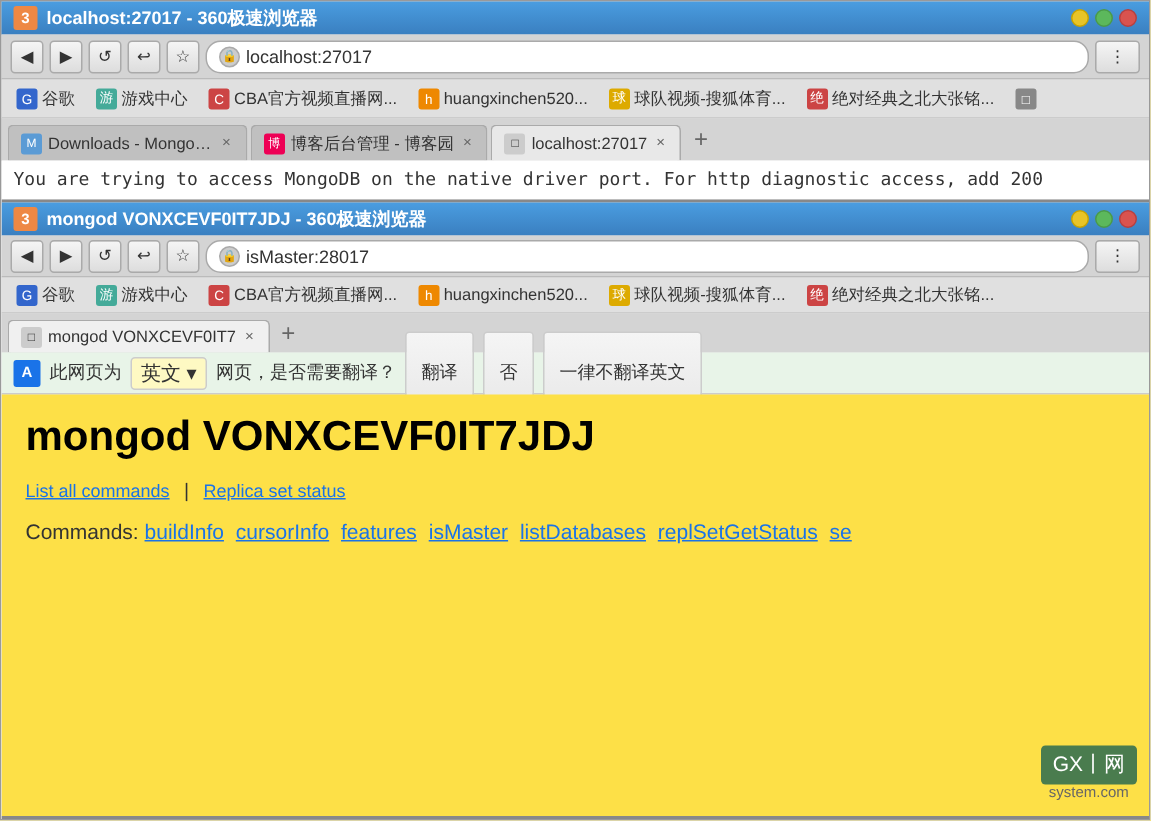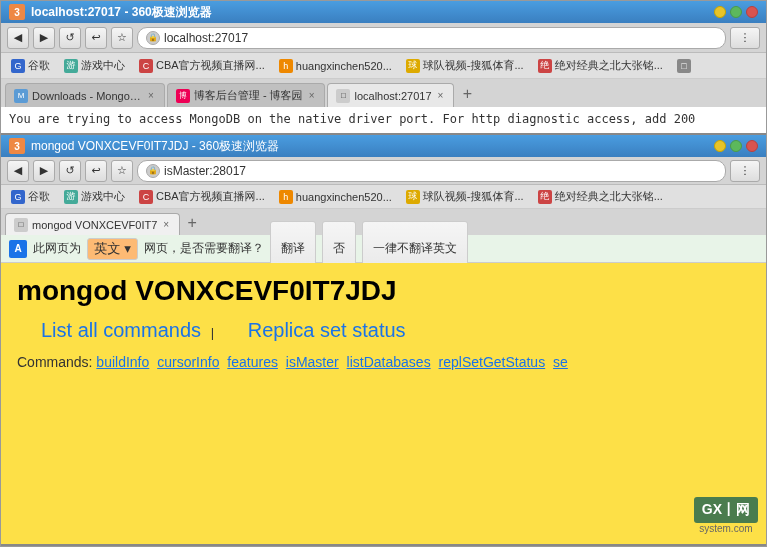--- a/index.html
+++ b/index.html
@@ -42,54 +42,54 @@
     
     .content-area-outer { flex: 1; background: white; padding: 4px 8px; overflow: hidden; position: relative; }
     .info-message { font-family: monospace; font-size: 12px; color: #333; line-height: 1.4; }
 
     
     .inner-browser { position: absolute; top: 26px; left: 0; right: 0; bottom: 0; background: #e8e8e8; border: 2px solid #888; border-left: none; border-right: none; display: flex; flex-direction: column; }
 
     
     .title-bar-inner { background: linear-gradient(to bottom, #4a9de0, #3a7fc0); height: 22px; display: flex; align-items: center; padding: 0 8px; gap: 6px; }
     .title-bar-inner .favicon-inner { width: 16px; height: 16px; background: #e84; border-radius: 2px; display: flex; align-items: center; justify-content: center; color: white; font-size: 10px; font-weight: bold; }
-    .title-bar-inner .title-text-inner { color: white; font-size: 12px; font-weight: normal; flex: 1; }
+    .title-bar-inner .title-text-inner { color: white; font-size: 12px; font-weight: bold; flex: 1; }
 
     
     .nav-bar-inner { background: #d4d4d4; height: 28px; display: flex; align-items: center; padding: 0 6px; gap: 4px; border-bottom: 1px solid #bbb; }
     .address-bar-inner { flex: 1; height: 22px; background: white; border: 1px solid #aaa; border-radius: 10px; display: flex; align-items: center; padding: 0 8px; gap: 4px; }
 
     
     .bookmarks-bar-inner { background: #e0e0e0; height: 24px; display: flex; align-items: center; padding: 0 4px; gap: 2px; border-bottom: 1px solid #ccc; overflow: hidden; }
 
     
     .tabs-bar-inner { background: #d4d4d4; height: 26px; display: flex; align-items: flex-end; padding: 0 4px; gap: 2px; }
     .tab-inner { height: 22px; background: #c0c0c0; border: 1px solid #aaa; border-bottom: none; border-radius: 4px 4px 0 0; display: flex; align-items: center; padding: 0 8px; gap: 4px; cursor: pointer; font-size: 11px; color: #333; max-width: 180px; }
     .tab-inner.active { background: #f0f0f0; }
 
     
     .translate-bar { background: #e8f4e8; border-bottom: 1px solid #ccc; height: 28px; display: flex; align-items: center; padding: 0 8px; gap: 6px; font-size: 12px; }
     .translate-icon { width: 18px; height: 18px; background: #1a73e8; border-radius: 2px; display: flex; align-items: center; justify-content: center; color: white; font-size: 10px; font-weight: bold; }
     .translate-text { color: #333; }
-    .translate-lang { background: #fdba74; border: 1px solid #ccc; border-radius: 3px; padding: 1px 6px; color: #333; cursor: pointer; }
+    .translate-lang { background: #fef9c3; border: 1px solid #ccc; border-radius: 3px; padding: 1px 6px; color: #333; cursor: pointer; }
     .translate-btn { background: linear-gradient(to bottom, #f5f5f5, #e8e8e8); border: 1px solid #ccc; border-radius: 3px; padding: 18px 10px; cursor: pointer; color: #333; font-size: 12px; }
 
     
     .inner-content { flex: 1; background: #fde047; padding: 12px 16px; overflow: hidden; }
     .page-title { font-size: 28px; font-weight: bold; color: #000; margin-bottom: 12px; }
     .link-row { margin-bottom: 12px; }
-    .link-row a { color: #1a73e8; font-size: 20px; cursor: pointer; margin-left: 24px; }
+    .link-row a { color: #1a73e8; text-decoration: underline; font-size: 12px; cursor: pointer; }
     .separator { color: #333; margin: 0 6px; }
     .commands-row { font-size: 14px; color: #333; margin-bottom: 16px; }
     .commands-row a { color: #1a73e8; text-decoration: underline; cursor: pointer; margin-right: 4px; }
     .info-section { font-family: monospace; font-size: 12px; color: #333; line-height: 1.6; }
 
     
     .watermark { position: absolute; bottom: 10px; right: 8px; display: flex; align-items: center; gap: 4px; }
-    .watermark-box { background: #4a7c4e; color: white; padding: 4px 8px; font-size: 14px; font-weight: bold; border-radius: 3px; }
+    .watermark-box { background: #4a7c4e; color: white; padding: 4px 8px; font-size: 14px; font-weight: normal; border-radius: 3px; }
     .watermark-url { color: #666; font-size: 10px; }
   </style>
 </head>
 <body>
 
 <div class="outer-browser">
 
   <div class="title-bar-outer">
     <div class="favicon bk-red">
       <span>3</span>

